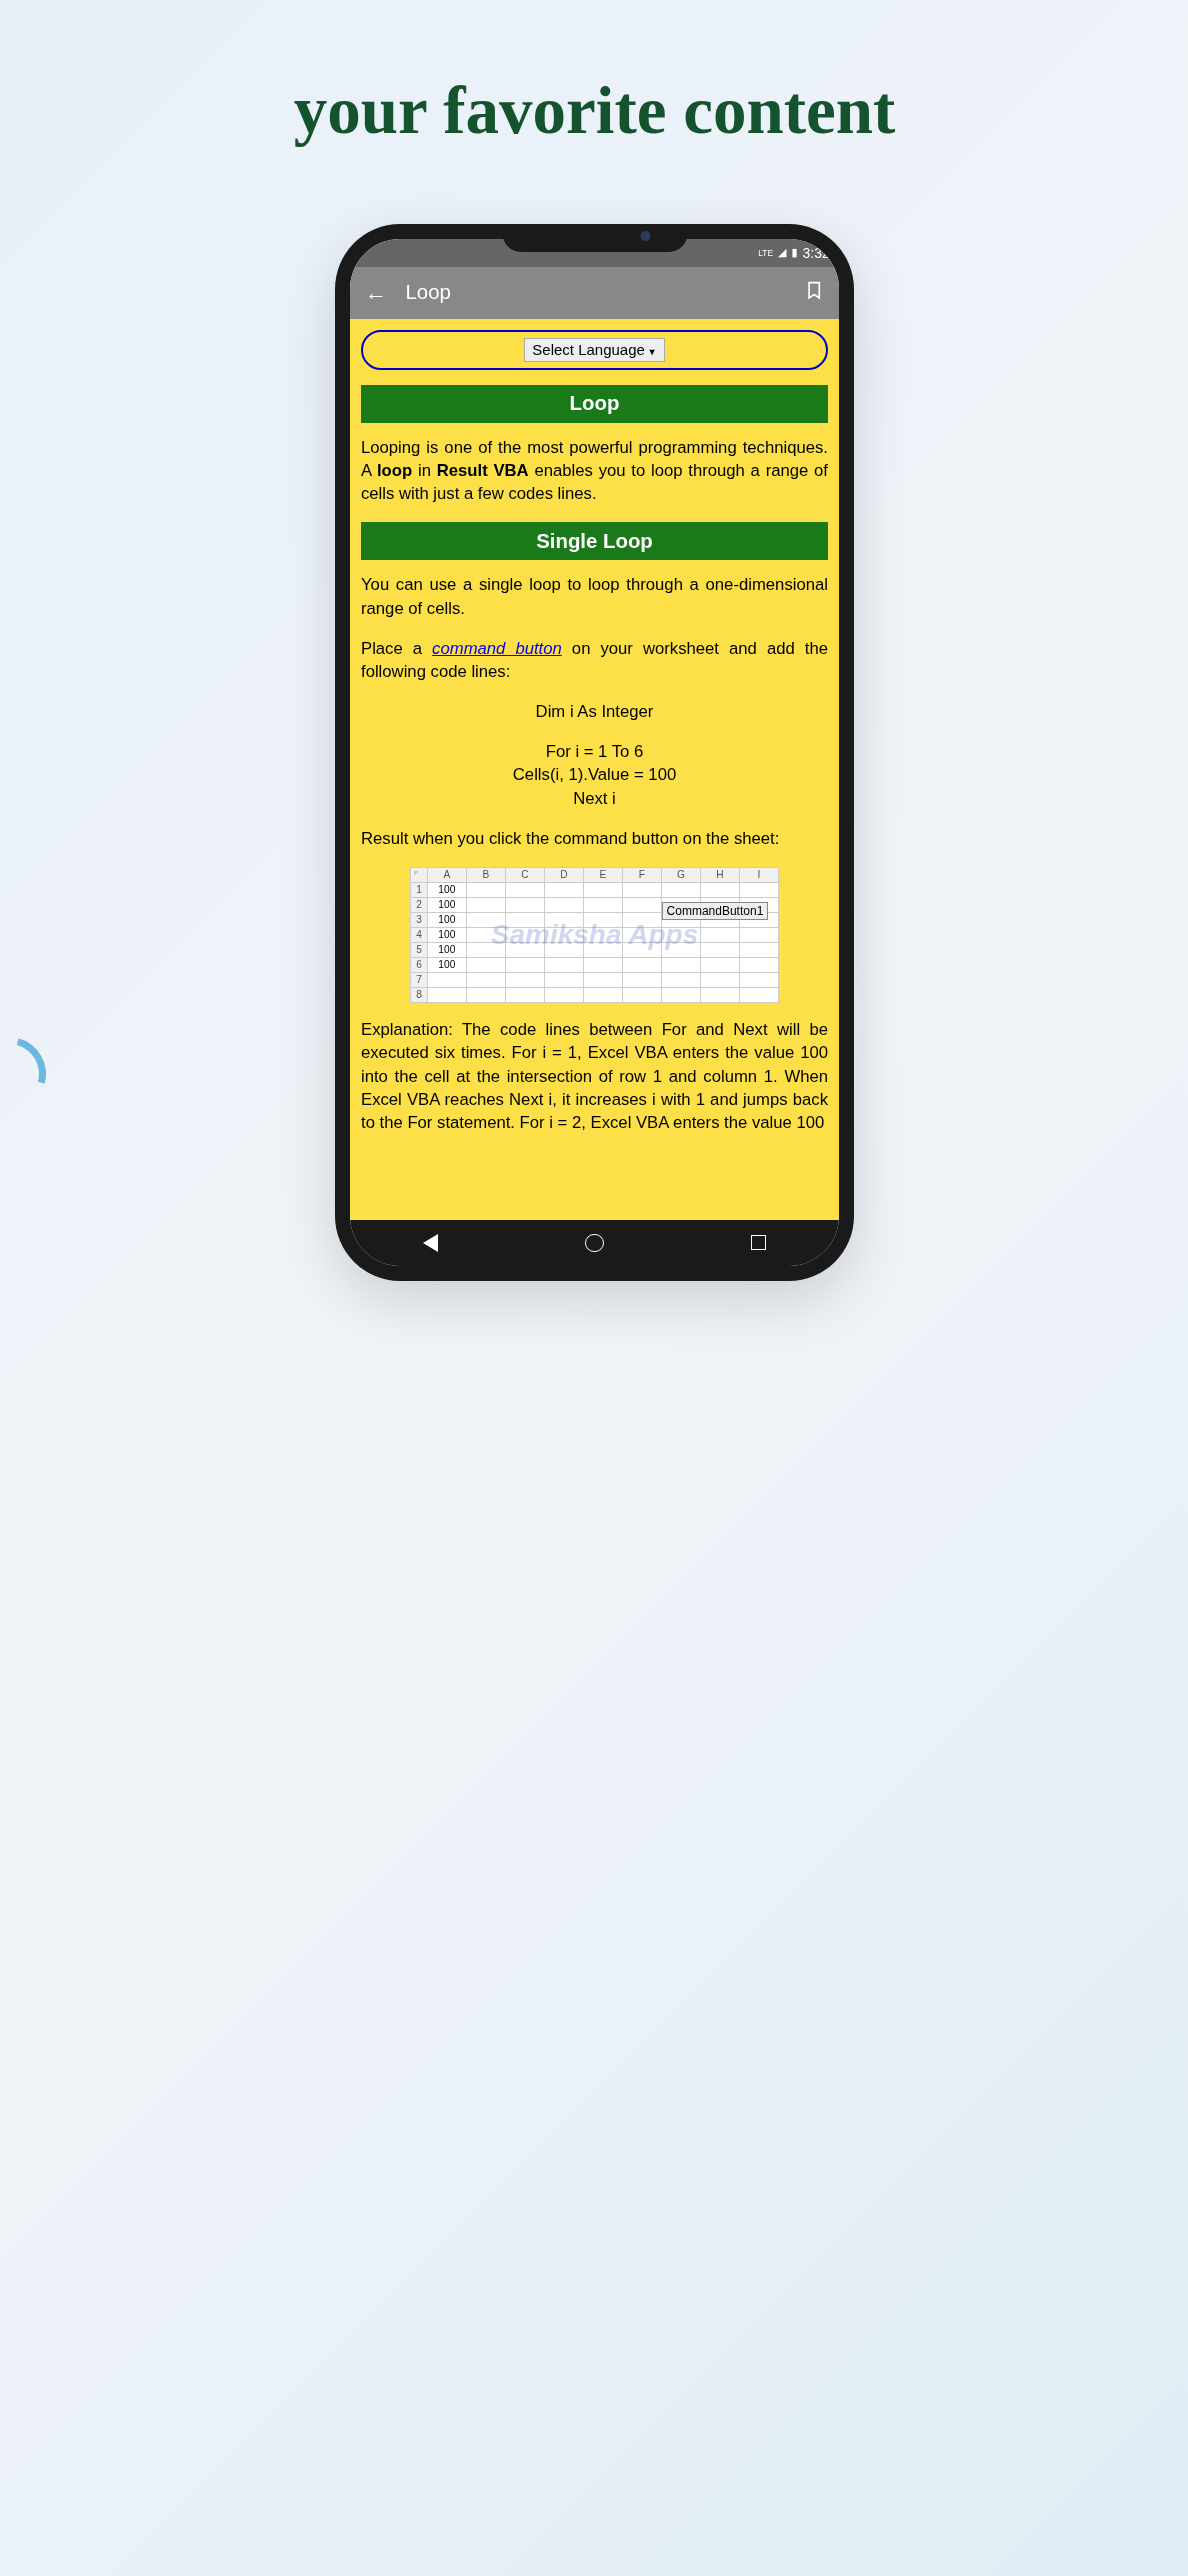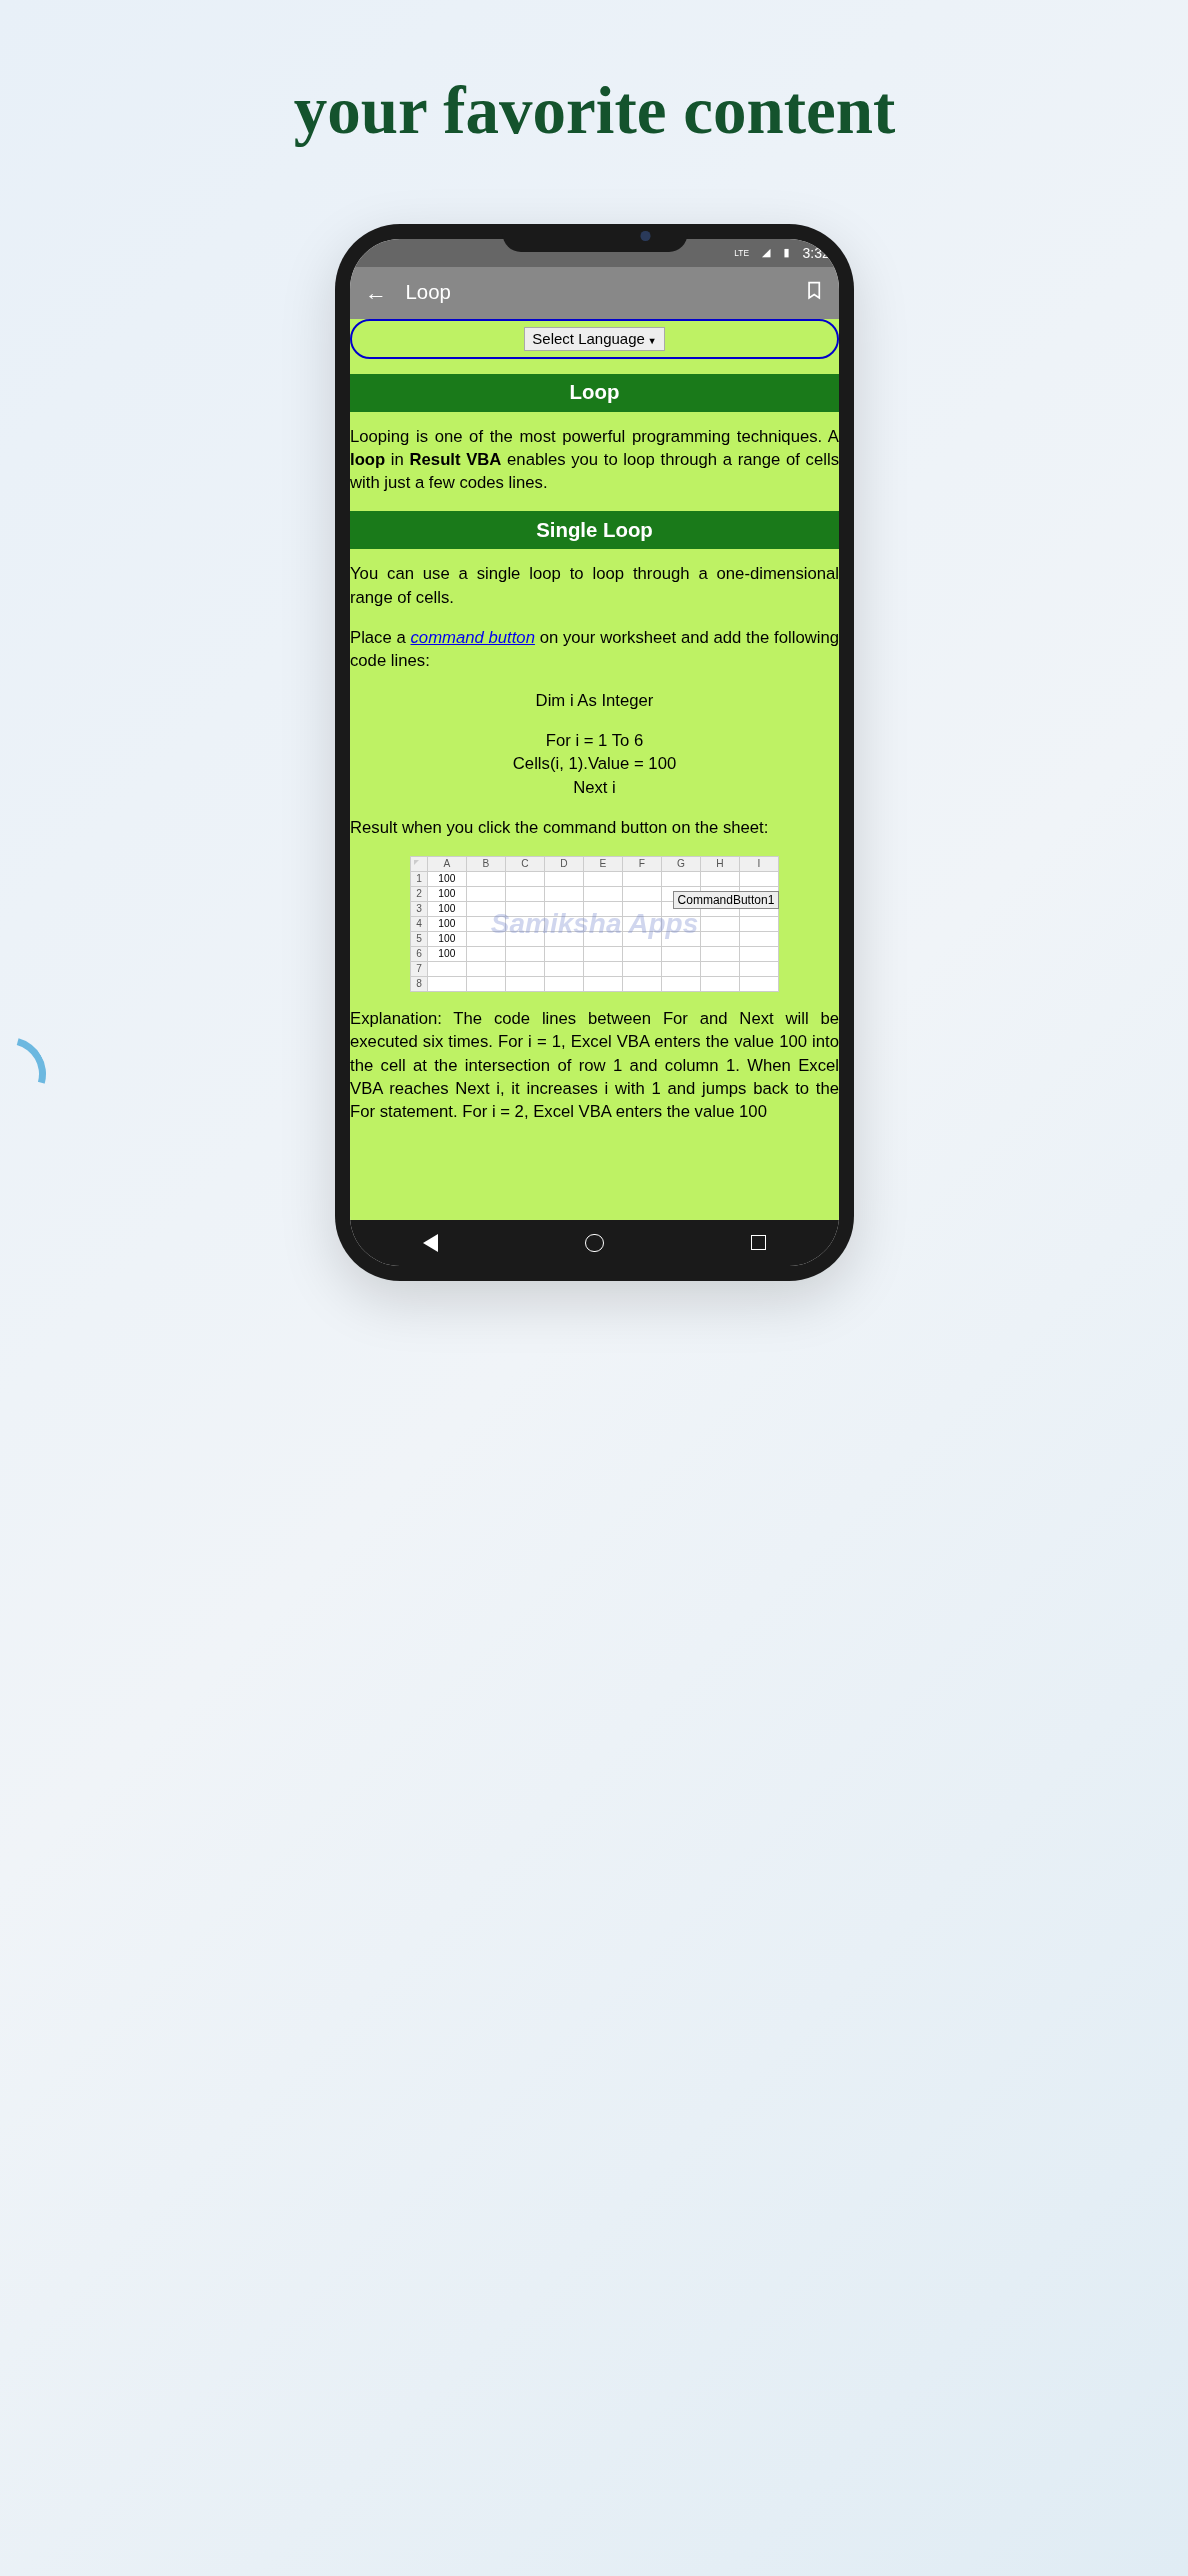--- a/index.html
+++ b/index.html
@@ -4,30 +4,30 @@
   <style>
     * { margin: 0; padding: 0; box-sizing: border-box; }
     body { font-family: -apple-system, BlinkMacSystemFont, Arial, sans-serif; background: linear-gradient(135deg, #e8f0f8 0%, #f0f4f8 50%, #e0ecf4 100%); min-height: 2576px; width: 1189px; position: relative; }
     .promo-heading { text-align: center; padding-top: 65px; padding-bottom: 46px; }
     .promo-title { font-size: 87px; font-weight: 800; color: #333; line-height: 1.1; }
     .promo-subtitle { font-size: 67px; font-weight: 700; color: #14532d; line-height: 1.2; margin-top: 4.6px; font-family: Liberation Serif, serif; }
     .phone-frame { width: 519px; height: 1057px; margin: 28px auto; background: #1a1a1a; border-radius: 65px; padding: 15px; box-shadow: 0 18.5px 56px rgba(0,0,0,0.15); position: relative; }
     .phone-screen { width: 100%; height: 100%; background: #fff; border-radius: 50px; overflow: hidden; position: relative; }
     .notch { position: absolute; top: 0; left: 50%; transform: translateX(-50%); width: 185px; height: 28px; background: #1a1a1a; border-radius: 0 0 18.5px 18.5px; z-index: 100; }
     .notch-camera { position: absolute; right: 37px; top: 7.4px; width: 9.3px; height: 9.3px; background: #2a3a5a; border-radius: 50%; }
-    .status-bar { background: #666; height: 28px; display: flex; justify-content: flex-end; align-items: center; padding: 0 9.3px; color: #fff; font-size: 13px; gap: 13px; }
+    .status-bar { background: #666; height: 28px; display: flex; justify-content: flex-end; align-items: center; padding: 0 9.3px; color: #fff; font-size: 13px; gap: 5px; }
     .status-lte { font-size: 8.3px; }
     .status-signal { font-size: 11px; }
     .status-battery { font-size: 11px; }
     .status-time { font-size: 14px; font-weight: 500; }
     .app-bar { background: #888; height: 52px; display: flex; align-items: center; padding: 0 15px; color: #fff; }
     .back-btn { font-size: 22px; margin-right: 18.5px; cursor: pointer; }
     .app-title { font-size: 20.4px; font-weight: 500; flex: 1; }
     .bookmark-btn { font-size: 22px; cursor: pointer; }
-    .content-area { background: #bef264; height: calc(100% - 80px - 46px); overflow: hidden; position: relative; }
+    .content-area { padding: 11px; background: #fde047; height: calc(100% - 80px - 46px); overflow: hidden; position: relative; }
     .lang-selector { border: 2.3px solid #0000cc; border-radius: 20.4px; padding: 5.6px 9.3px; margin-bottom: 15px; text-align: center; }
     .lang-dropdown { display: inline-block; border: 0.9px solid #aaa; background: #eee; padding: 2.8px 7.4px; font-size: 15px; cursor: pointer; }
     .lang-dropdown::after { content: " ▼"; font-size: 9.3px; }
     .section-header { background: #1a7a1a; color: #fff; text-align: center; font-size: 20.4px; font-weight: 700; padding: 7.4px; margin-bottom: 13px; }
     .body-text { font-size: 16.7px; line-height: 1.4; color: #000; margin-bottom: 16.7px; text-align: justify; }
     .body-text b { font-weight: 700; }
     .link-text { color: #0000ee; text-decoration: underline; cursor: pointer; font-style: italic; }
     .code-text { font-size: 16.7px; line-height: 1.4; color: #000; margin-bottom: 16.7px; text-align: center; }
     .excel-wrap { display: flex; justify-content: center; margin-bottom: 15px; position: relative; }
     .excel-grid { border-collapse: collapse; font-size: 11px; }

